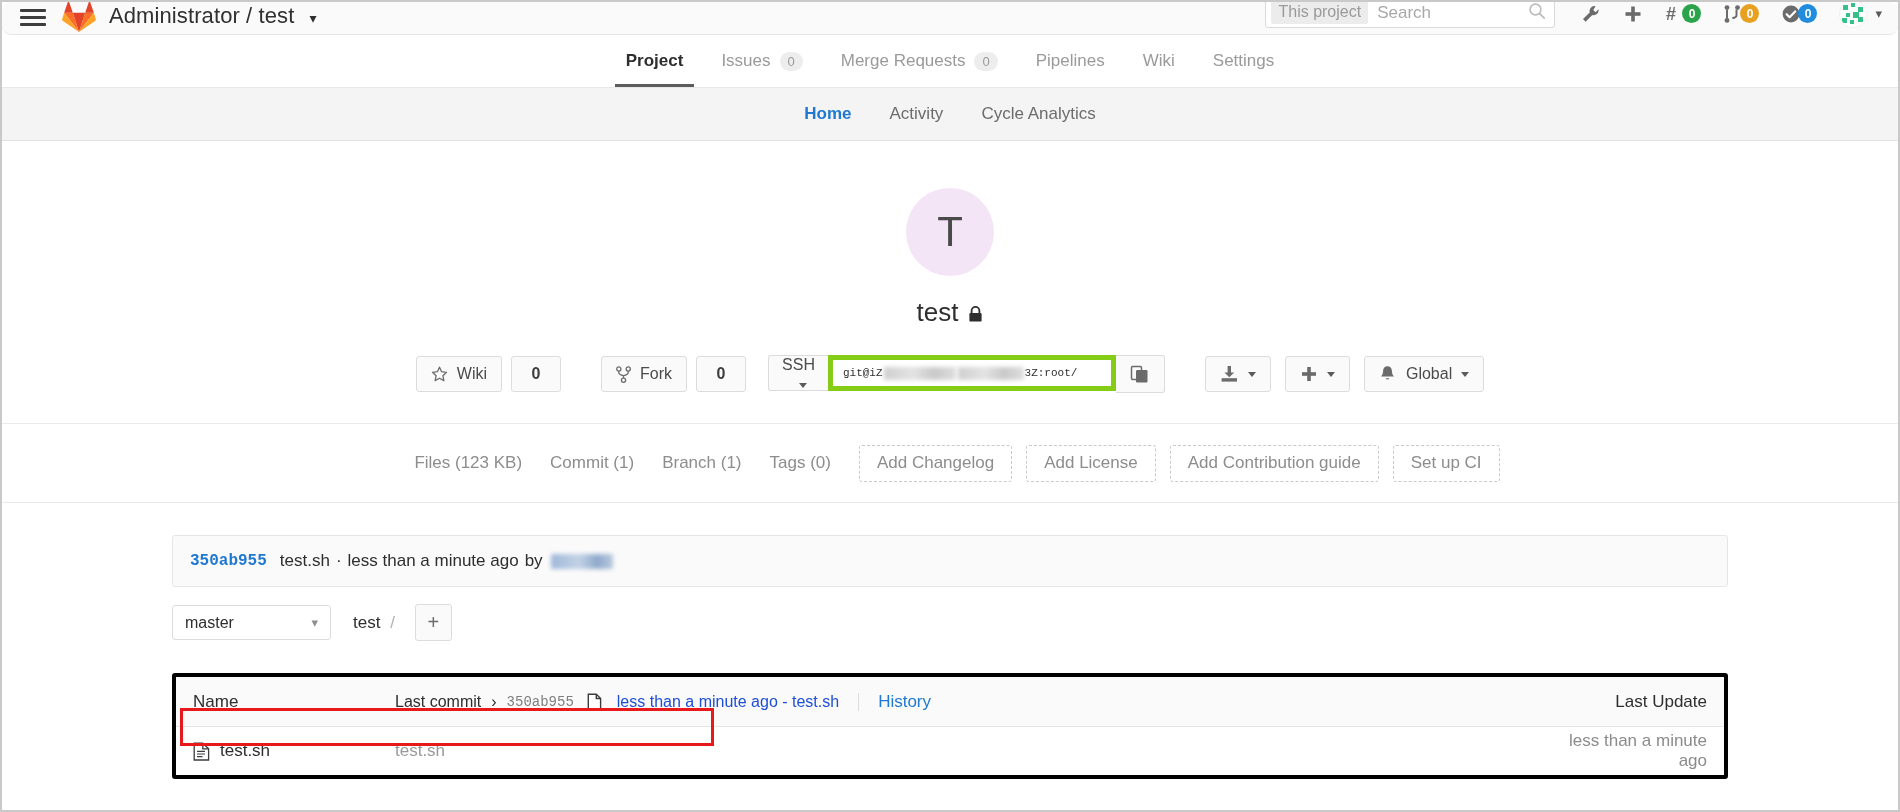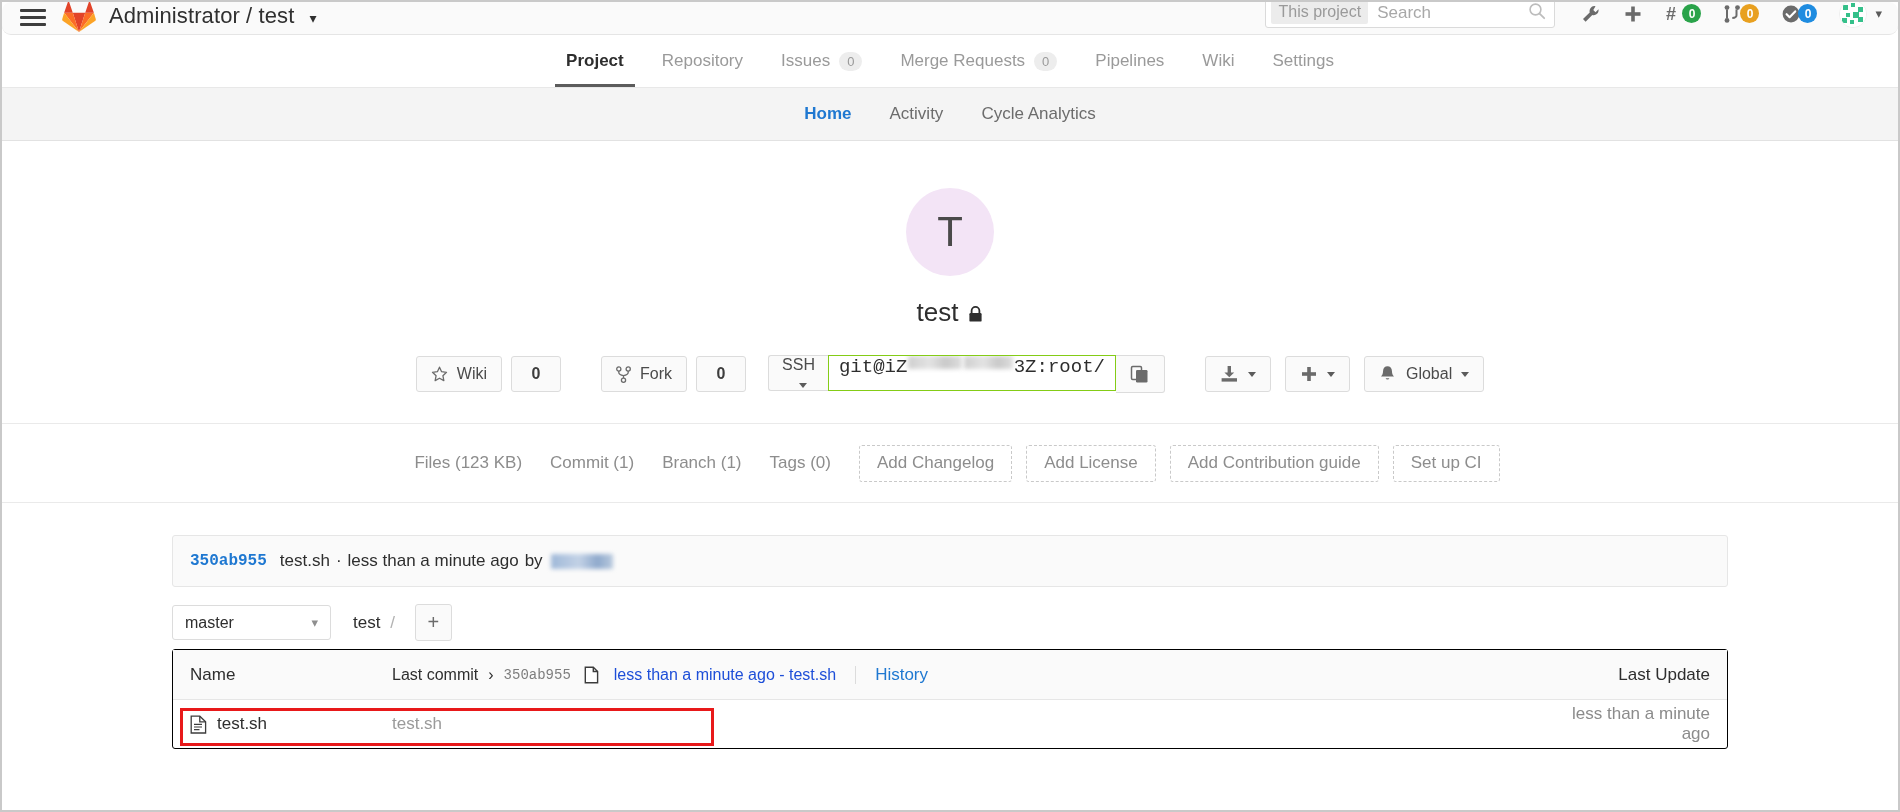--- a/index.html
+++ b/index.html
@@ -309,25 +309,26 @@
     gap: 9px;
     font-size: 16px;
     color: #4b4b4b;
     padding: 0 13px;
     box-sizing: border-box;
     cursor: pointer;
     flex-direction: column;
   }
   .clone-url {
     height: 36px;
-    border: 1px solid #84cc16;
-    background: #ffffff;
-    display: flex;
+    border: 5px solid #84cc16;
+    background: #ffffff;
+    display: flex;
+    align-items: center;
     font-family: "Liberation Mono", monospace;
-    font-size: 19px;
+    font-size: 11px;
     color: #2e2e2e;
     padding: 0 10px;
     box-sizing: border-box;
     width: 288px;
     overflow: hidden;
     white-space: nowrap;
   }
   .blur-chunk {
     display: inline-block;
     height: 13px;
@@ -452,22 +453,22 @@
     display: flex;
     align-items: center;
     justify-content: center;
     margin-left: 20px;
     cursor: pointer;
     font-size: 20px;
     color: #6b6b6b;
   }
 
   .file-table {
-    margin-top: 8px;
-    border: 1px solid #000000;
+    margin-top: 32px;
+    border: 4px solid #000000;
     border-radius: 3px;
     background: #ffffff;
   }
   .ft-head {
     background: #fafafa;
     border-bottom: 1px solid #e6e6e6;
     height: 50px;
     display: flex;
     align-items: center;
     padding: 0 17px;
@@ -645,23 +646,20 @@
       </div>
 
     </div>
   </div>
 
   <div class="main-nav">
     <div class="nav-item active">
       <span>Project</span>
     </div>
     <div class="nav-item">
-      <span>Repository</span>
-    </div>
-    <div class="nav-item">
       <span>Issues</span>
       <span class="nav-badge">0</span>
     </div>
     <div class="nav-item">
       <span>Merge Requests</span>
       <span class="nav-badge">0</span>
     </div>
     <div class="nav-item">
       <span>Pipelines</span>
     </div>

